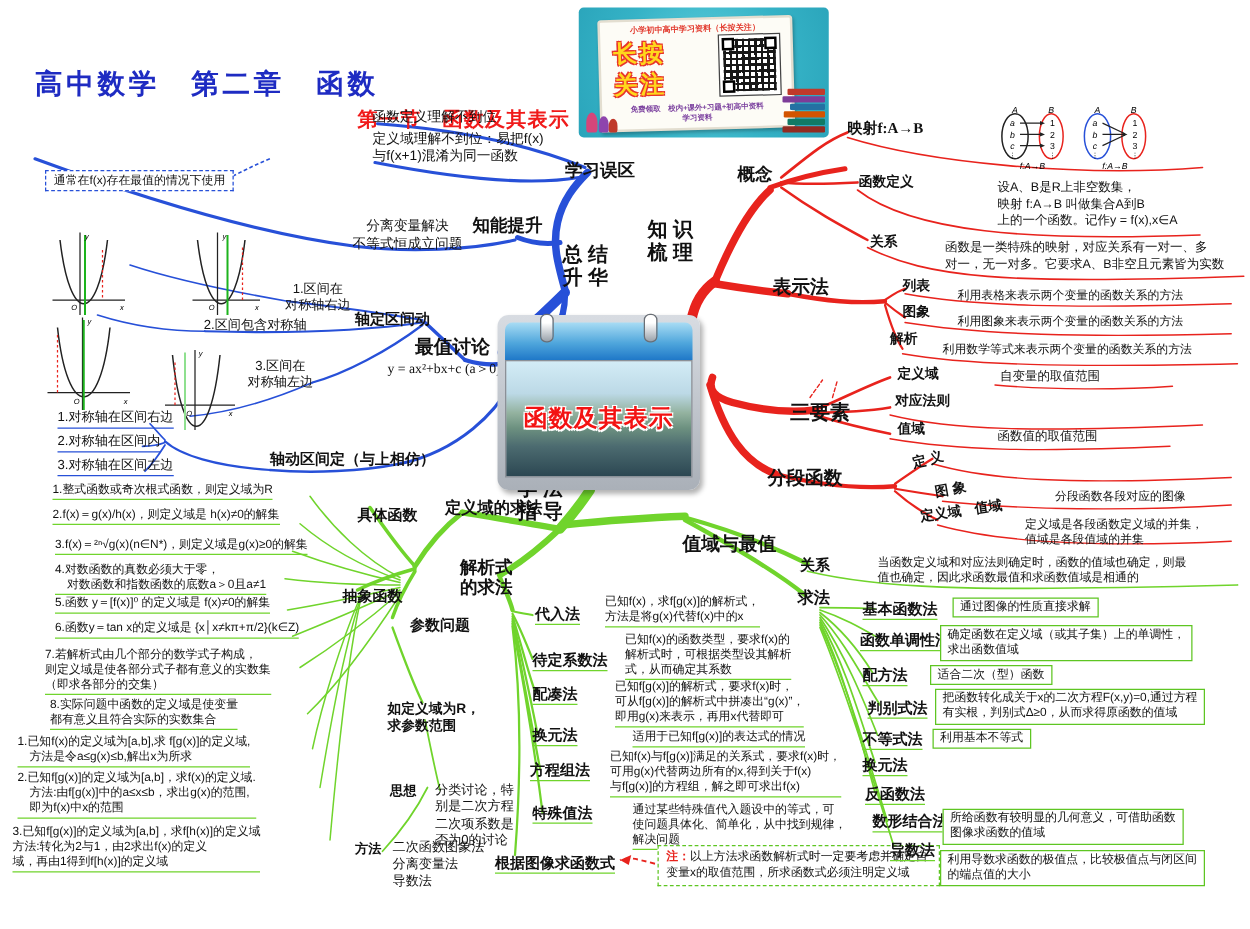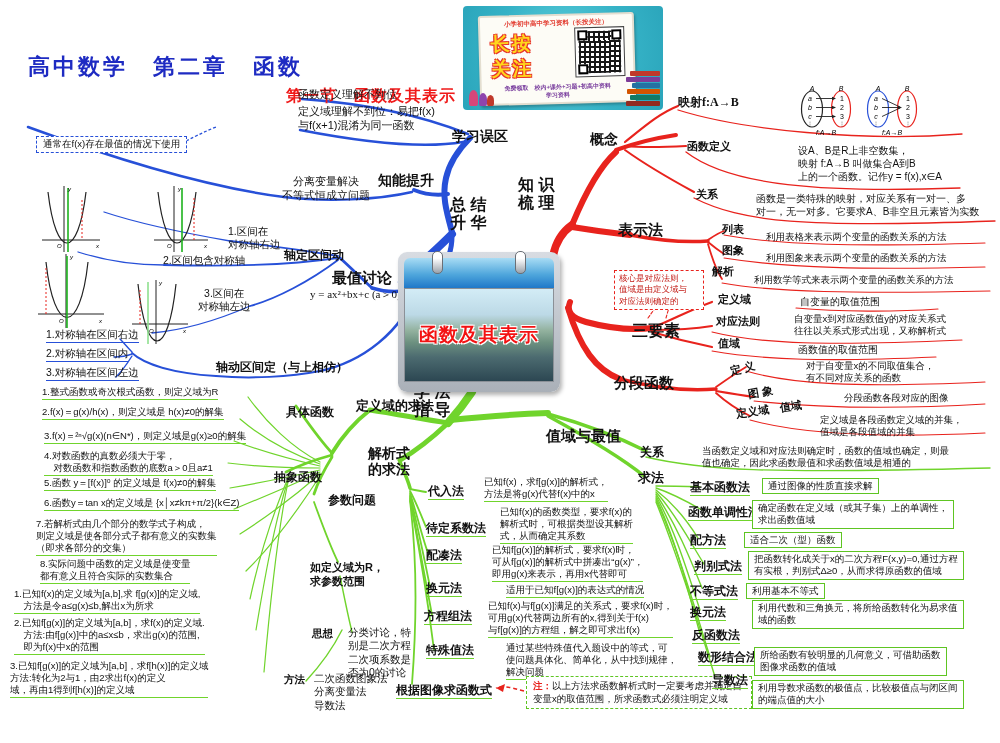--- a/index.html
+++ b/index.html
@@ -285,55 +285,48 @@
 对一，无一对多。它要求A、B非空且元素皆为实数</div>
 
     <div class="abs lbl" style="left:618px;top:222px;font-size:15px">表示法</div>
     <div class="abs lbl" style="left:722px;top:223px;font-size:11px">列表</div>
     <div class="abs desc" style="left:766px;top:231px">利用表格来表示两个变量的函数关系的方法</div>
     <div class="abs lbl" style="left:722px;top:244px;font-size:11px">图象</div>
     <div class="abs desc" style="left:766px;top:252px">利用图象来表示两个变量的函数关系的方法</div>
     <div class="abs lbl" style="left:712px;top:265px;font-size:11px">解析</div>
     <div class="abs desc" style="left:754px;top:274px">利用数学等式来表示两个变量的函数关系的方法</div>
 
-    <div class="abs dashed-r" style="left:614px;top:270px;width:80px;color:#c21a14">核心是对应法则，
-值域是由定义域与
-对应法则确定的</div>
     <div class="abs lbl" style="left:632px;top:322px;font-size:16px">三要素</div>
     <div class="abs lbl" style="left:718px;top:293px;font-size:11px">定义域</div>
     <div class="abs desc" style="left:800px;top:296px;font-size:10px">自变量的取值范围</div>
     <div class="abs lbl" style="left:716px;top:315px;font-size:11px">对应法则</div>
-    <div class="abs desc" style="left:794px;top:313px">自变量x到对应函数值y的对应关系式
-往往以关系式形式出现，又称解析式</div>
     <div class="abs lbl" style="left:718px;top:337px;font-size:11px">值域</div>
     <div class="abs desc" style="left:798px;top:344px;font-size:10px">函数值的取值范围</div>
 
     <div class="abs lbl" style="left:614px;top:375px;font-size:15px">分段函数</div>
     <div class="abs lbl" style="left:730px;top:362px;font-size:11px;transform:rotate(-14deg)">定 义</div>
-    <div class="abs desc" style="left:806px;top:360px">对于自变量x的不同取值集合，
-有不同对应关系的函数</div>
     <div class="abs lbl" style="left:748px;top:386px;font-size:11px;transform:rotate(-10deg)">图 象</div>
     <div class="abs desc" style="left:844px;top:392px">分段函数各段对应的图像</div>
     <div class="abs lbl" style="left:736px;top:403px;font-size:11px;transform:rotate(-8deg)">定义域　值域</div>
     <div class="abs desc" style="left:820px;top:414px">定义域是各段函数定义域的并集，
 值域是各段值域的并集</div>
 
     <div class="abs lbl" style="left:452px;top:129px;font-size:14px">学习误区</div>
     <div class="abs desc" style="left:298px;top:87px;font-size:11px">函数定义理解不到位</div>
     <div class="abs desc" style="left:298px;top:104px;font-size:11px">定义域理解不到位：易把f(x)
 与f(x+1)混淆为同一函数</div>
     <div class="abs lbl" style="left:378px;top:173px;font-size:14px">知能提升</div>
     <div class="abs desc" style="left:282px;top:174px;font-size:11px;text-align:center">分离变量解决
 不等式恒成立问题</div>
     <div class="abs dashed-b" style="left:36px;top:136px">通常在f(x)存在最值的情况下使用</div>
 
     <div class="abs lbl" style="left:284px;top:249px;font-size:12px">轴定区间动</div>
     <div class="abs lbl" style="left:332px;top:270px;font-size:15px">最值讨论</div>
     <div class="abs it" style="left:310px;top:287px;font-size:11px">y = ax²+bx+c (a＞0)</div>
-    <div class="abs desc" style="left:228px;top:225px;font-size:10.5px;">1.区间在
+    <div class="abs desc" style="left:228px;top:225px;font-size:10.5px;text-align:center">1.区间在
 对称轴右边</div>
     <div class="abs desc" style="left:163px;top:254px;font-size:10.5px">2.区间包含对称轴</div>
     <div class="abs desc" style="left:198px;top:287px;font-size:10.5px;text-align:center">3.区间在
 对称轴左边</div>
     <div class="abs lbl" style="left:216px;top:361px;font-size:12px">轴动区间定（与上相仿）</div>
     <div class="abs desc u-b" style="left:46px;top:328px;font-size:10.5px">1.对称轴在区间右边</div>
     <div class="abs desc u-b" style="left:46px;top:347px;font-size:10.5px">2.对称轴在区间内</div>
     <div class="abs desc u-b" style="left:46px;top:366px;font-size:10.5px">3.对称轴在区间左边</div>
 
     <svg class="abs" style="left:38px;top:182px" width="66" height="76">
@@ -452,22 +445,20 @@
     <div class="gbox" style="left:752px;top:500px">确定函数在定义域（或其子集）上的单调性，
 求出函数值域</div>
     <div class="abs lbl u-g" style="left:690px;top:534px;font-size:12px">配方法</div>
     <div class="gbox" style="left:744px;top:532px">适合二次（型）函数</div>
     <div class="abs lbl u-g" style="left:694px;top:560px;font-size:12px">判别式法</div>
     <div class="gbox" style="left:748px;top:551px">把函数转化成关于x的二次方程F(x,y)=0,通过方程
 有实根，判别式Δ≥0，从而求得原函数的值域</div>
     <div class="abs lbl u-g" style="left:690px;top:585px;font-size:12px">不等式法</div>
     <div class="gbox" style="left:746px;top:583px">利用基本不等式</div>
     <div class="abs lbl u-g" style="left:690px;top:606px;font-size:12px">换元法</div>
-    <div class="gbox" style="left:752px;top:600px">利用代数和三角换元，将所给函数转化为易求值
-域的函数</div>
     <div class="abs lbl u-g" style="left:692px;top:629px;font-size:12px">反函数法</div>
     <div class="abs lbl u-g" style="left:698px;top:651px;font-size:12px">数形结合法</div>
     <div class="gbox" style="left:754px;top:647px">所给函数有较明显的几何意义，可借助函数
 图像求函数的值域</div>
     <div class="abs lbl u-g" style="left:712px;top:674px;font-size:12px">导数法</div>
     <div class="gbox" style="left:752px;top:680px">利用导数求函数的极值点，比较极值点与闭区间
 的端点值的大小</div>
 
   </div>
 </div>

